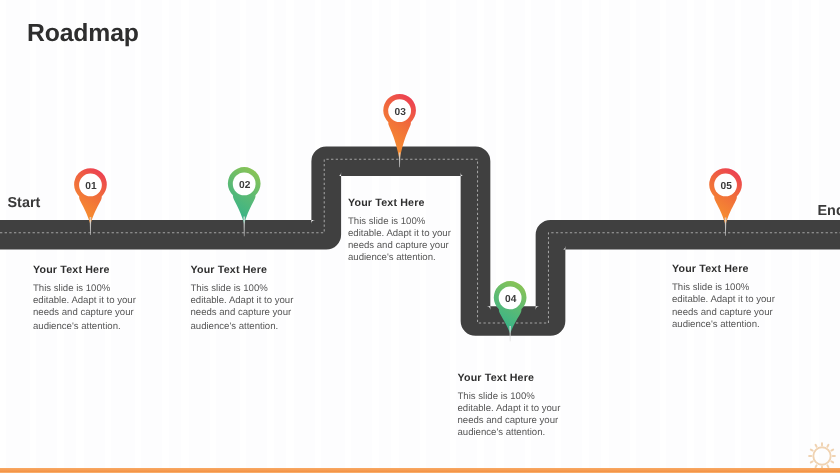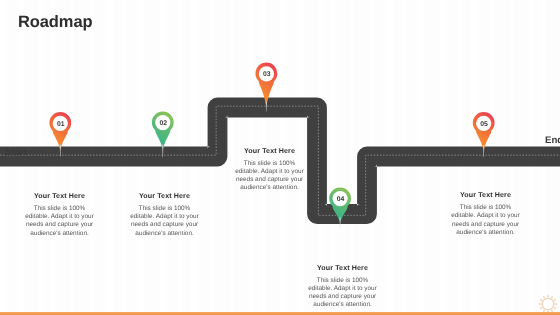--- a/index.html
+++ b/index.html
@@ -8,21 +8,21 @@
   .stripes{position:absolute;left:0;top:0;width:560px;height:315px;
     background:
       linear-gradient(90deg,
         #ffffff 0px,#ffffff 4px,#fdfdfe 4px,#fdfdfe 20px,#ffffff 20px,#ffffff 24px,
         #fdfdfe 24px,#fdfdfe 38px,#ffffff 38px,#ffffff 43px,#fdfdfe 43px,#fdfdfe 51px,
         #ffffff 51px,#ffffff 56px,#fdfdfe 56px,#fdfdfe 70px);
     background-size:70px 100%;}
   #title{transform:translateZ(0);position:absolute;left:18px;top:13px;font-size:16.5px;font-weight:bold;color:#2e2e2e;letter-spacing:-0.1px;}
   #roadsvg{position:absolute;left:0;top:0;}
   .edgelbl{transform:translateZ(0);position:absolute;font-size:9.6px;font-weight:bold;color:#3a3a3a;}
-  .blk{position:absolute;text-align:center;transform:translateZ(0);margin-top:16px;}
+  .blk{position:absolute;transform:translateZ(0);}
   .blk .h{font-size:7.1px;font-weight:bold;color:#2f2f2f;letter-spacing:0.12px;}
   .blk .p{font-size:6.4px;color:#565656;line-height:8.2px;margin-top:5px;}
   #botbar{position:absolute;left:0;bottom:0;width:560px;height:3px;background:linear-gradient(180deg,#f8a864 0%,#f3903f 100%);}
 </style>
 </head>
 <body>
 
 <div id="slide">
   <div class="stripes"></div>
   <div id="title">Roadmap</div>
@@ -74,21 +74,21 @@
         <text x="340.5" y="201.2" text-anchor="middle" font-family="&quot;Liberation Sans&quot;,sans-serif" font-size="6.8" font-weight="bold" fill="#3a3a3a">04</text>
       </g>
       <g>
         <path d="M483.7,150 C480.5,138.3 475.61584301288826,133.53 476.2158430128883,130.93 A10.9,10.9 0 1 1 491.1841569871117,130.93 C491.7841569871117,133.53 486.9,138.3 483.7,150 Z" fill="url(#gOrange)"></path>
         <path d="M483.15,145 L484.25,145 L483.9,157.2 L483.5,157.2 Z" fill="#d8d8d8" opacity="0.85"></path>
         <circle cx="483.7" cy="123.3" r="7.6" fill="#ffffff"></circle>
         <text x="484.09999999999997" y="125.89999999999999" text-anchor="middle" font-family="&quot;Liberation Sans&quot;,sans-serif" font-size="6.8" font-weight="bold" fill="#3a3a3a">05</text>
       </g>
     </svg>
 
-  <div class="edgelbl" id="startlbl" style="left:5px;top:147px">Start</div>
+  <div class="edgelbl" id="startlbl" style="left:5px;top:130px">Start</div>
   <div class="edgelbl" id="endlbl" style="left:545px;top:135.4px">End</div>
 
   <div id="blocks">
       <div class="blk" style="left: 22px; top: 176px; width: 75px;">
         <div class="h">Your Text Here</div>
         <div class="p">This slide is 100% editable. Adapt it to your needs and capture your audience's attention.</div>
       </div>
       <div class="blk" style="left: 127px; top: 176px; width: 75px;">
         <div class="h">Your Text Here</div>
         <div class="p">This slide is 100% editable. Adapt it to your needs and capture your audience's attention.</div>

